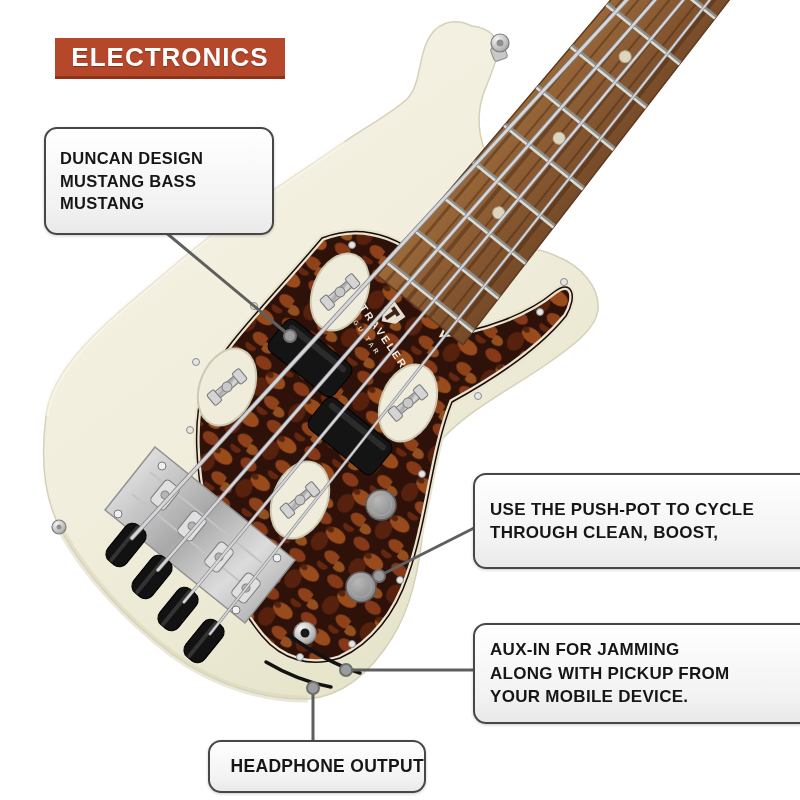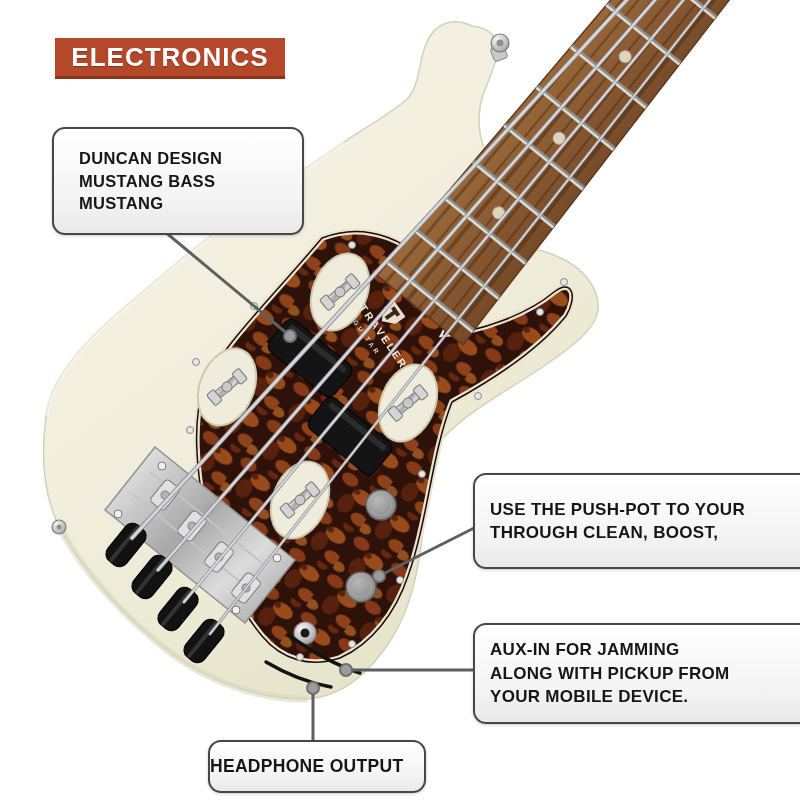--- a/index.html
+++ b/index.html
@@ -10,24 +10,24 @@
           display:flex;align-items:center;justify-content:center;
           font-weight:800;font-size:26px;letter-spacing:1px;color:#fff;
           text-shadow:0 1px 1px rgba(60,10,0,.35);
           border-bottom:3px solid #8e3118;margin-top:34px;}
   .callout{position:absolute;background:linear-gradient(180deg,#ffffff 0%,#f3f3f3 70%,#e9e9e9 100%);
            border:2px solid #474747;border-radius:13px;
            box-shadow:0 1px 3px rgba(0,0,0,.2);
            color:#161616;font-weight:700;letter-spacing:.3px;
            display:flex;flex-direction:column;justify-content:center;}
   .callout .ln{white-space:nowrap;}
-  .c-pickup{left:52px;top:127px;width:198px;height:96px;padding:4px 25px;font-size:16.5px;line-height:1.38;justify-content:center;}
+  .c-pickup{left:44px;top:127px;width:198px;height:96px;padding:4px 14px;font-size:16.5px;line-height:1.38;justify-content:center;}
   .c-push{left:473px;top:473px;width:310px;height:88px;padding:2px 15px;font-size:17px;line-height:1.38;}
   .c-aux{left:473px;top:623px;width:311px;height:93px;padding:2px 15px;font-size:17px;line-height:1.38;}
-  .c-head{left:208px;top:740px;width:214px;height:49px;padding:0;font-size:17.5px;align-items:flex-start;justify-content:center;}
+  .c-head{left:208px;top:740px;width:214px;height:49px;padding:0;font-size:17.5px;align-items:flex-end;justify-content:center;}
 </style>
 </head>
 <body>
 
 <div class="stage">
 
 <svg width="800" height="800" viewBox="0 0 800 800">
   <defs>
     <linearGradient id="bodyG" x1="0" y1="0" x2="0.6" y2="1">
       <stop offset="0" stop-color="#f6f4e7"></stop>
@@ -349,21 +349,21 @@
 
 <div class="banner" style="background:#b5472a;">ELECTRONICS</div>
 
 <div class="callout c-pickup">
   <div class="ln">DUNCAN DESIGN</div>
   <div class="ln">MUSTANG BASS</div>
   <div class="ln">MUSTANG</div>
 </div>
 
 <div class="callout c-push">
-  <div class="ln">USE THE PUSH-POT TO YOUR</div>
+  <div class="ln">USE THE PUSH-POT TO CYCLE</div>
   <div class="ln">THROUGH CLEAN, BOOST,</div>
 </div>
 
 <div class="callout c-aux">
   <div class="ln">AUX-IN FOR JAMMING</div>
   <div class="ln">ALONG WITH PICKUP FROM</div>
   <div class="ln">YOUR MOBILE DEVICE.</div>
 </div>
 
 <div class="callout c-head">

